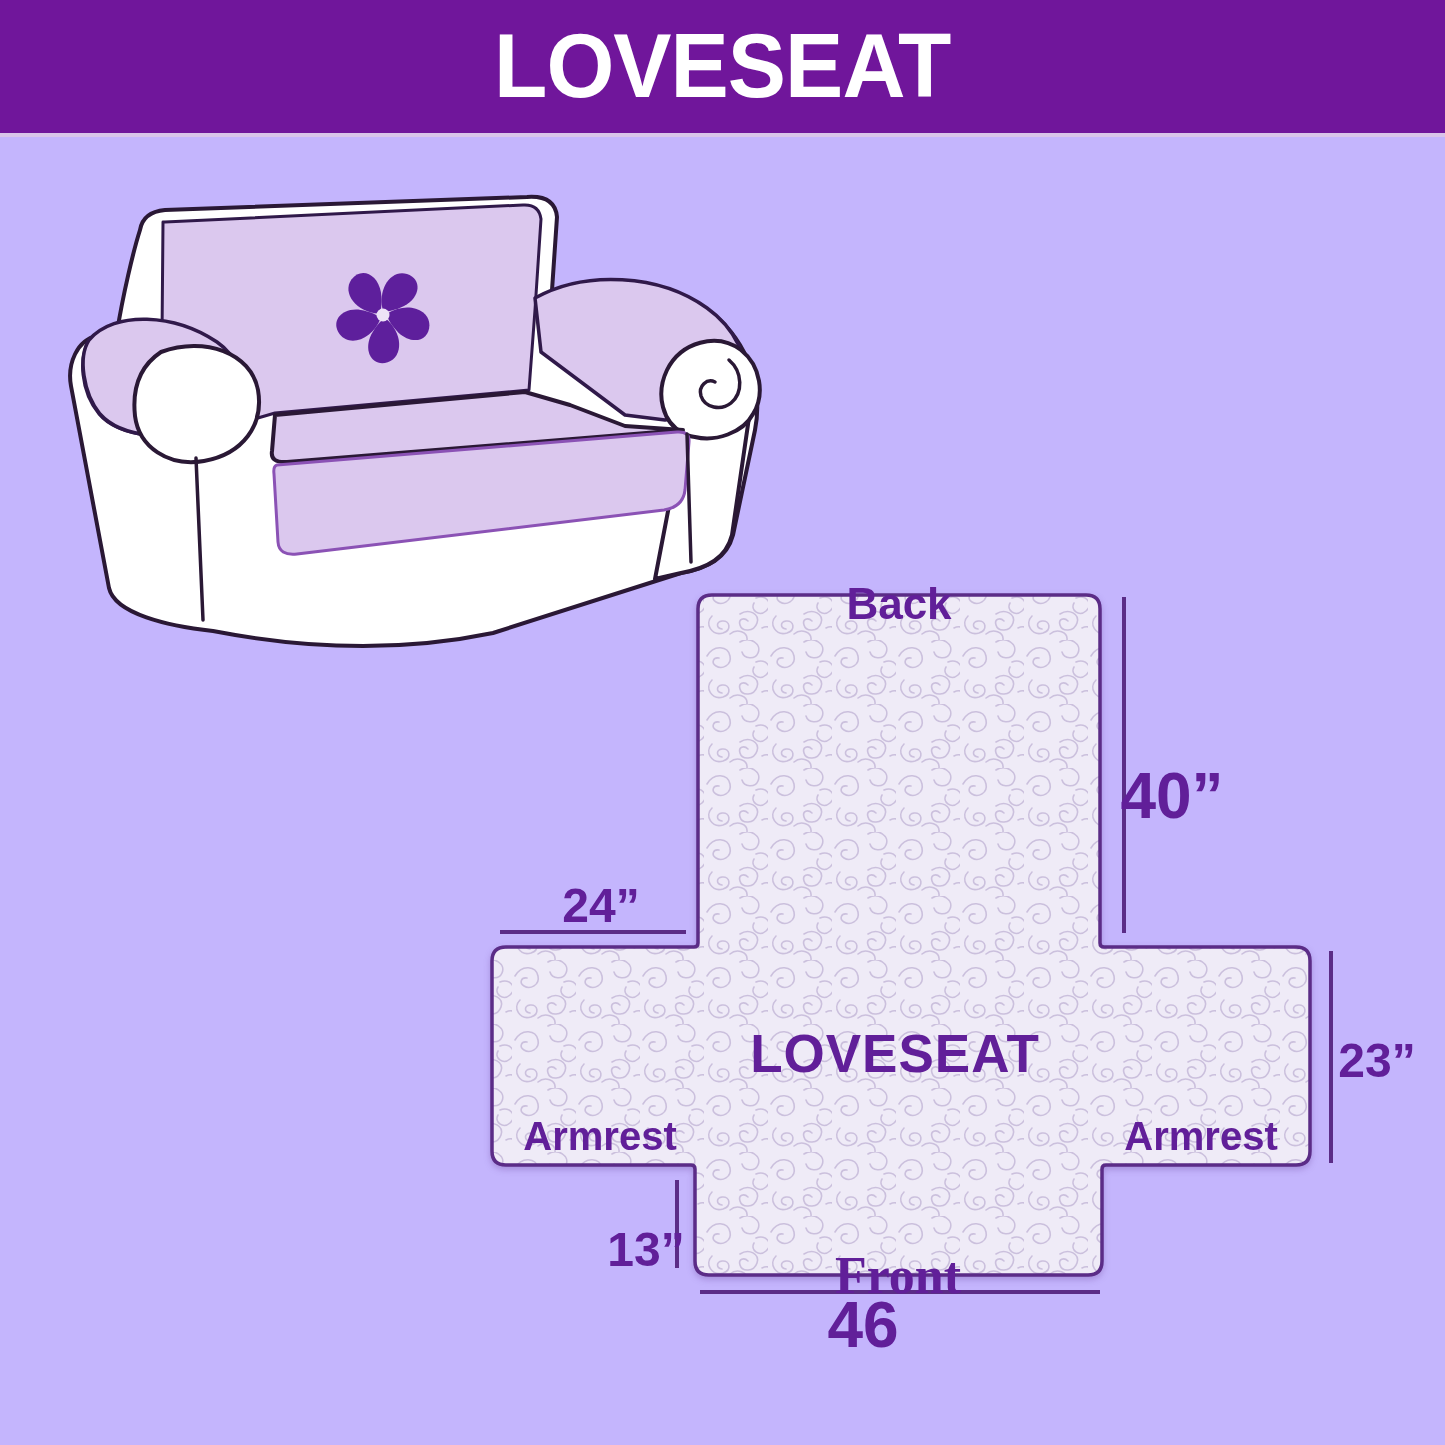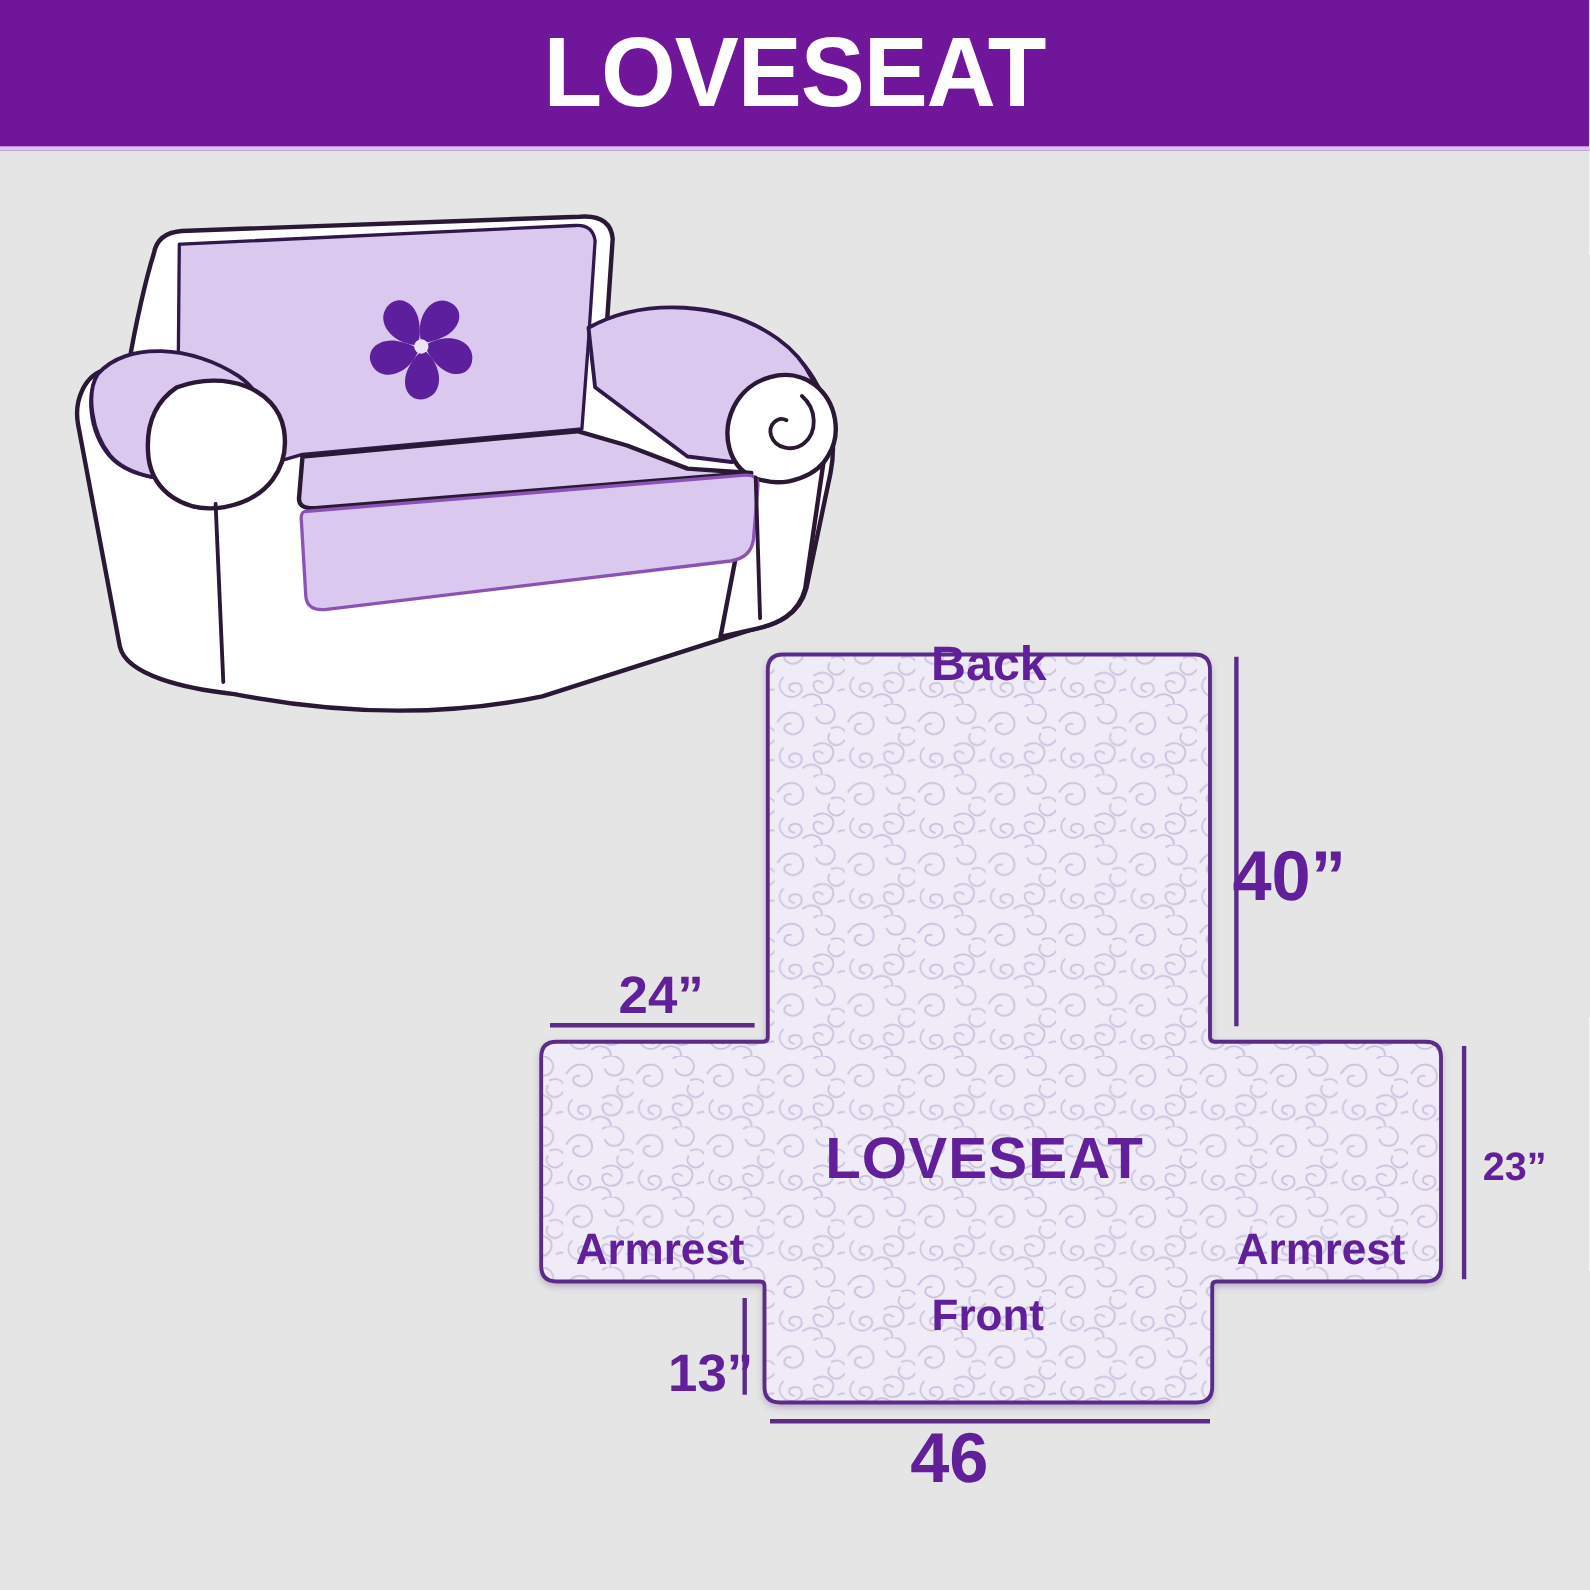--- a/index.html
+++ b/index.html
@@ -1,18 +1,18 @@
 <!DOCTYPE html>
 <html><head>
 <meta charset="utf-8">
 <style>
   html,body{margin:0;padding:0;background:#ffffff;}
   .page{
     position:relative;width:1445px;height:1445px;overflow:hidden;
-    background:#e5e5e5;font-family:"Liberation Sans",sans-serif;
+    background:#c4b5fd;font-family:"Liberation Sans",sans-serif;
   }
   
   .banner{
     position:absolute;left:0;top:0;width:1445px;height:133px;
     background:#70169B;border-bottom:4px solid #d8c5ea;
     display:flex;align-items:center;justify-content:center;
   }
   .banner h1{
     margin:0;color:#ffffff;font-size:90px;font-weight:700;
     letter-spacing:-1px;transform:scaleX(0.97);
@@ -21,26 +21,26 @@
   .sofa{position:absolute;left:65px;top:190px;width:730px;height:470px;}
   
   .diagram{position:absolute;left:440px;top:560px;width:1005px;height:775px;}
   .dlabel{
     position:absolute;color:#611F99;font-weight:700;white-space:nowrap;
     transform:translate(-50%,-50%);line-height:1;
   }
   .lab-back   {left:899px; top:604px;  font-size:44px;}
   .lab-40     {left:1172px;top:796px;  font-size:64px;}
   .lab-24     {left:601px; top:906px;  font-size:48px;}
-  .lab-23     {left:1377px;top:1061px; font-size:36px;}
+  .lab-23     {left:1377px;top:1061px; font-size:48px;}
   .lab-arml   {left:600px; top:1136px; font-size:40px;}
   .lab-armr   {left:1201px;top:1136px; font-size:40px;}
   .lab-center {left:895px; top:1053px; font-size:53px;letter-spacing:1px;}
   .lab-13     {left:646px; top:1229px; font-size:48px;margin-top:21px;}
-  .lab-front  {left:898px; top:1196px; font-size:40px;}
+  .lab-front  {left:898px; top:1276px; font-size:52px;font-family:Liberation Serif, serif;}
   .lab-46     {left:863px; top:1325px; font-size:64px;}
 </style>
 </head>
 <body>
 
 <div class="page">
 
   <div class="banner">
     <h1>LOVESEAT</h1>
   </div>

